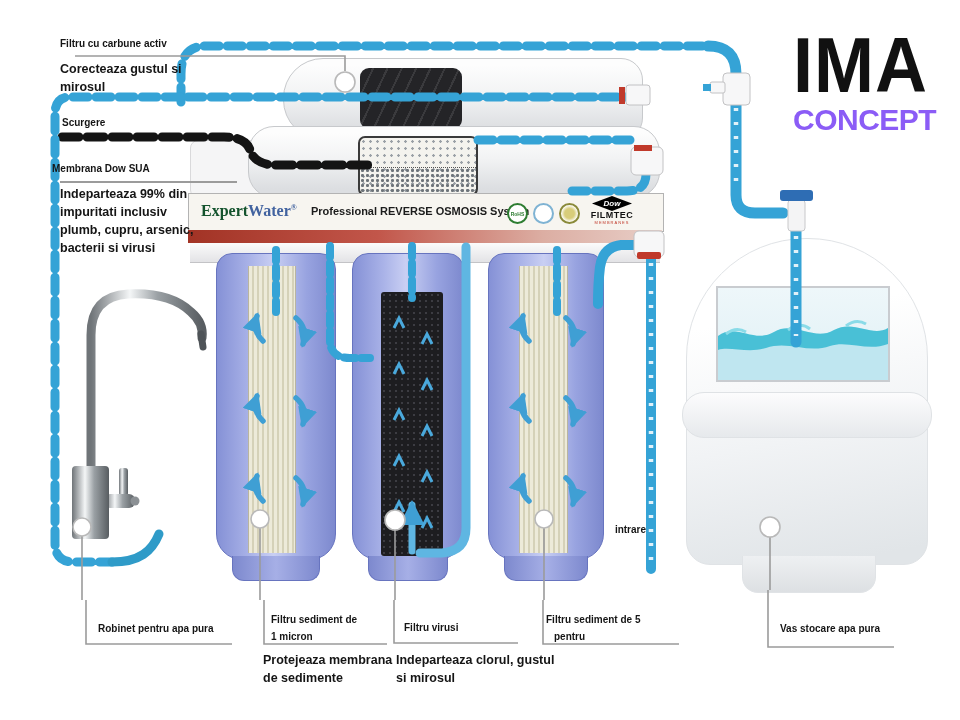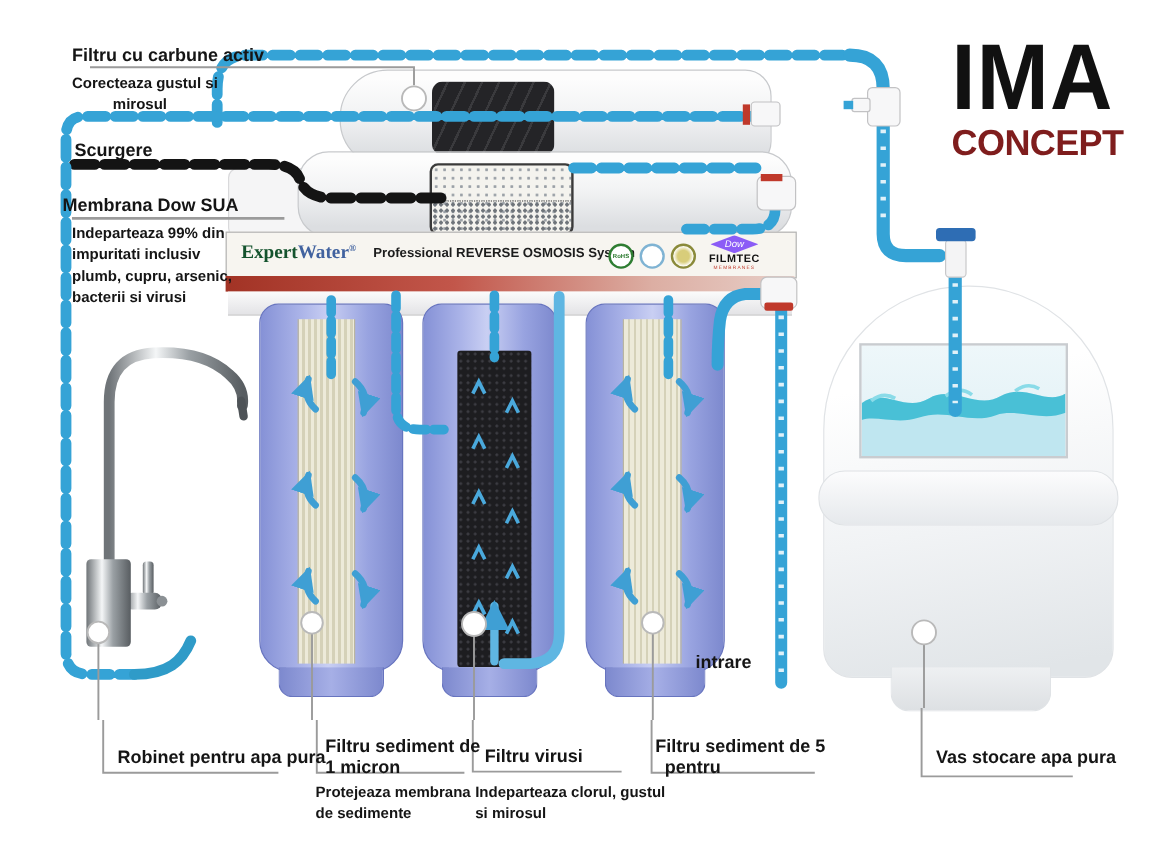--- a/index.html
+++ b/index.html
@@ -1,27 +1,27 @@
 <!DOCTYPE html>
 <html><head>
 <meta charset="utf-8">
 <style>
   html,body{margin:0;padding:0;background:#fff;}
   .stage{position:relative;width:960px;height:720px;background:#fff;overflow:hidden;
          font-family:"Liberation Sans",sans-serif;color:#161616;}
   .abs{position:absolute;}
 
   
-  .lbl{font-weight:bold;font-size:15px;line-height:1.3;color:#151515;white-space:nowrap;}
+  .lbl{font-weight:bold;font-size:10px;line-height:1.3;color:#151515;white-space:nowrap;}
   .lbl.small{font-size:12.5px;}
 
   
   .brand-top{font-size:72px;font-weight:900;letter-spacing:1px;line-height:.82;color:#111;
              transform:scaleY(1.08);}
-  .brand-bottom{font-size:30px;font-weight:900;letter-spacing:-.5px;color:#7f1d1d;margin-top:8px;}
+  .brand-bottom{font-size:30px;font-weight:900;letter-spacing:-.5px;color:#8b5cf6;margin-top:8px;}
 
   
   .cyl{background:linear-gradient(#fdfdfd 8%,#f2f3f4 45%,#dcdee1 88%);border:1px solid #c7c9cc;}
   .cyl1{left:283px;top:58px;width:358px;height:80px;border-radius:40px 22px 22px 40px;}
   .cyl1-win{left:360px;top:68px;width:102px;height:61px;border-radius:9px;
             background:#242427 repeating-linear-gradient(115deg,transparent 0 11px,rgba(255,255,255,.10) 11px 13px);}
   .cyl2{left:248px;top:126px;width:410px;height:70px;border-radius:26px;}
   .cyl2-win{left:358px;top:136px;width:116px;height:56px;border:2px solid #3a3a3a;border-radius:7px;
             background:#f4f3ee;background-image:radial-gradient(#9aa0a6 1px,transparent 1.5px);background-size:7px 7px;}
   .cyl2-win-bottom{position:absolute;left:0;bottom:0;width:100%;height:46%;
@@ -35,23 +35,23 @@
   .ew-water{color:#41629f;}
   .ew-reg{font-size:8px;vertical-align:super;color:#41629f;}
   .band-title{position:absolute;left:122px;top:11px;font-size:11px;font-weight:bold;color:#1c1c1c;}
   .badges{position:absolute;left:318px;top:9px;display:flex;gap:5px;}
   .badge{width:17px;height:17px;border-radius:50%;background:#fff;display:flex;align-items:center;justify-content:center;
          font-size:5px;font-weight:bold;}
   .badge.rohs{border:2px solid #2e7d32;color:#2e7d32;}
   .badge.eco{border:2px solid #7fb3d3;color:#7fb3d3;}
   .badge.gold{border:2px solid #8a8a3a;background:radial-gradient(#d8cd7a 40%,#fff 70%);}
   .dowlogo{position:absolute;left:392px;top:2px;width:62px;text-align:center;}
-  .dow-diamond{margin:0 auto;width:40px;height:15px;background:#8b5cf6;
+  .dow-diamond{margin:0 auto;width:40px;height:15px;background:#000000;
                clip-path:polygon(50% 0,100% 50%,50% 100%,0 50%);
-               color:#fff;font-size:8px;font-weight:normal;font-style:italic;line-height:15px;}
+               color:#fff;font-size:8px;font-weight:bold;font-style:italic;line-height:15px;}
   .dow-filmtec{font-size:9px;font-weight:900;letter-spacing:.5px;color:#111;line-height:1;}
   .dow-membranes{font-size:4px;letter-spacing:1px;color:#c0392b;line-height:1.4;}
 
   .redbar{left:188px;top:230px;width:474px;height:13px;
           background:linear-gradient(90deg,#a23325,#c2564a 40%,#dcae a3 75%,#e8cfc8);}
   .redbar{background:linear-gradient(90deg,#a23325,#c2564a 40%,#dcaea3 75%,#e8cfc8);}
   .capband{left:190px;top:243px;width:470px;height:19px;background:linear-gradient(#fbfbfb,#e3e3e6);
            border-bottom:1px solid #c3c3c6;}
 
   
@@ -261,31 +261,31 @@
     </g>
   </svg>
 
   <div class="abs" style="left:793px;top:36px;">
     <div class="brand-top">IMA</div>
     <div class="brand-bottom">CONCEPT</div>
   </div>
 
   <div class="abs lbl" style="left:60px;top:37px;">Filtru cu carbune activ</div>
   <div class="abs lbl small" style="left:60px;top:61px;">Corecteaza gustul si</div>
-  <div class="abs lbl small" style="left:60px;top:79px;margin-left:34px;">mirosul</div>
+  <div class="abs lbl small" style="left:60px;top:79px;">mirosul</div>
 
   <div class="abs lbl" style="left:62px;top:116px;">Scurgere</div>
 
   <div class="abs lbl" style="left:52px;top:162px;">Membrana Dow SUA</div>
   <div class="abs lbl small" style="left:60px;top:186px;">Indeparteaza 99% din</div>
   <div class="abs lbl small" style="left:60px;top:204px;">impuritati inclusiv</div>
   <div class="abs lbl small" style="left:60px;top:222px;">plumb, cupru, arsenic,</div>
   <div class="abs lbl small" style="left:60px;top:240px;">bacterii si virusi</div>
 
-  <div class="abs lbl" style="left:560px;top:543px;width:86px;text-align:center;">intrare</div>
+  <div class="abs lbl" style="left:560px;top:523px;width:86px;text-align:right;">intrare</div>
 
   <div class="abs lbl" style="left:98px;top:622px;">Robinet pentru apa pura</div>
 
   <div class="abs lbl" style="left:271px;top:613px;">Filtru sediment de</div>
   <div class="abs lbl" style="left:271px;top:630px;">1 micron</div>
   <div class="abs lbl small" style="left:263px;top:652px;">Protejeaza membrana</div>
   <div class="abs lbl small" style="left:263px;top:670px;">de sedimente</div>
 
   <div class="abs lbl" style="left:404px;top:621px;">Filtru virusi</div>
   <div class="abs lbl small" style="left:396px;top:652px;">Indeparteaza clorul, gustul</div>

